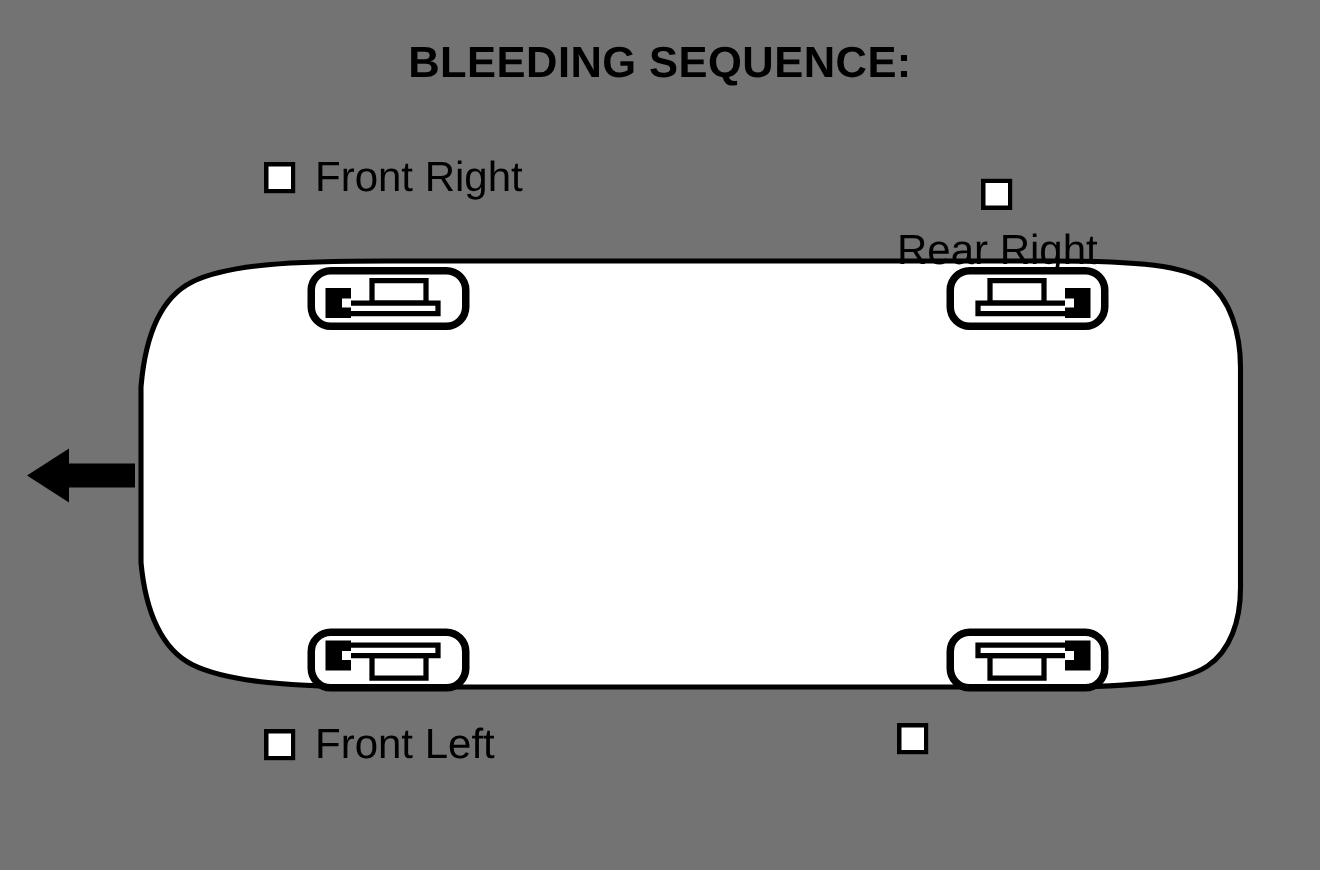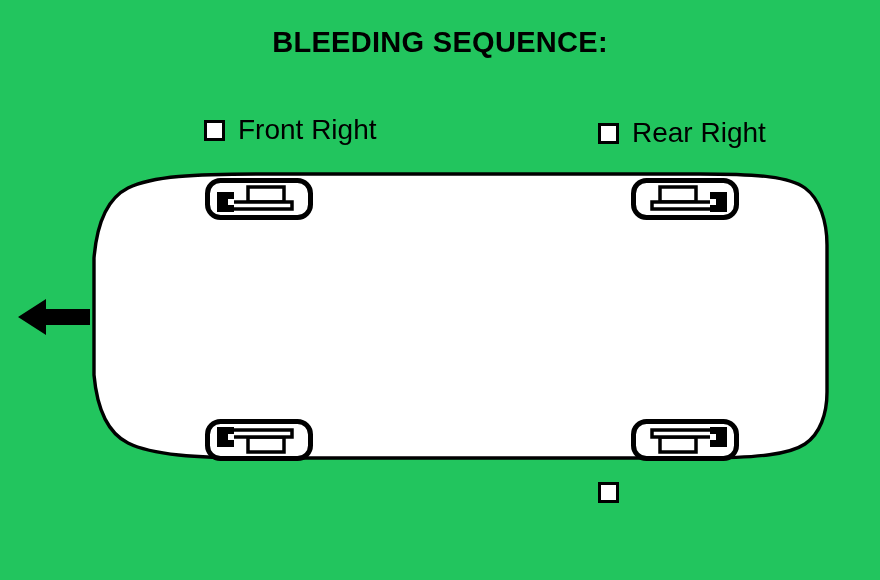--- a/index.html
+++ b/index.html
@@ -4,21 +4,21 @@
 <style>
   html, body {
     margin: 0;
     padding: 0;
     background: #ffffff;
   }
   #page {
     position: relative;
     width: 880px;
     height: 580px;
-    background: #22c55e;
+    background: #737373;
     font-family: "Liberation Sans", sans-serif;
     overflow: hidden;
   }
 
   
   .title {
     position: absolute;
     left: 0;
     top: 26px;
     width: 880px;
@@ -45,22 +45,22 @@
     box-sizing: content-box;
     flex: 0 0 auto;
   }
   .cb-label {
     font-size: 28px;
     font-weight: normal;
     color: #000000;
     line-height: 1;
   }
 
-  #cb-front-right { left: 176px; top: 116px; margin-left: 28px; }
-  #cb-rear-right  { left: 598px; top: 119px; }
+  #cb-front-right { left: 176px; top: 104px; }
+  #cb-rear-right  { left: 598px; top: 119px; flex-direction: column; }
   #cb-front-left  { left: 176px; top: 482px; }
   #cb-rear-left   { left: 598px; top: 482px; }
 
   
   .car-svg {
     position: absolute;
     left: 0;
     top: 0;
   }
 
@@ -149,18 +149,22 @@
   <div class="cb-row" id="cb-front-right">
     <span class="cb-box"></span>
     <span class="cb-label">Front Right</span>
   </div>
 
   <div class="cb-row" id="cb-rear-right">
     <span class="cb-box"></span>
     <span class="cb-label">Rear Right</span>
   </div>
 
+  <div class="cb-row" id="cb-front-left">
+    <span class="cb-box"></span>
+    <span class="cb-label">Front Left</span>
+  </div>
 
   <div class="cb-row" id="cb-rear-left">
     <span class="cb-box"></span>
   </div>
 
 </div>
 
 </body></html>

